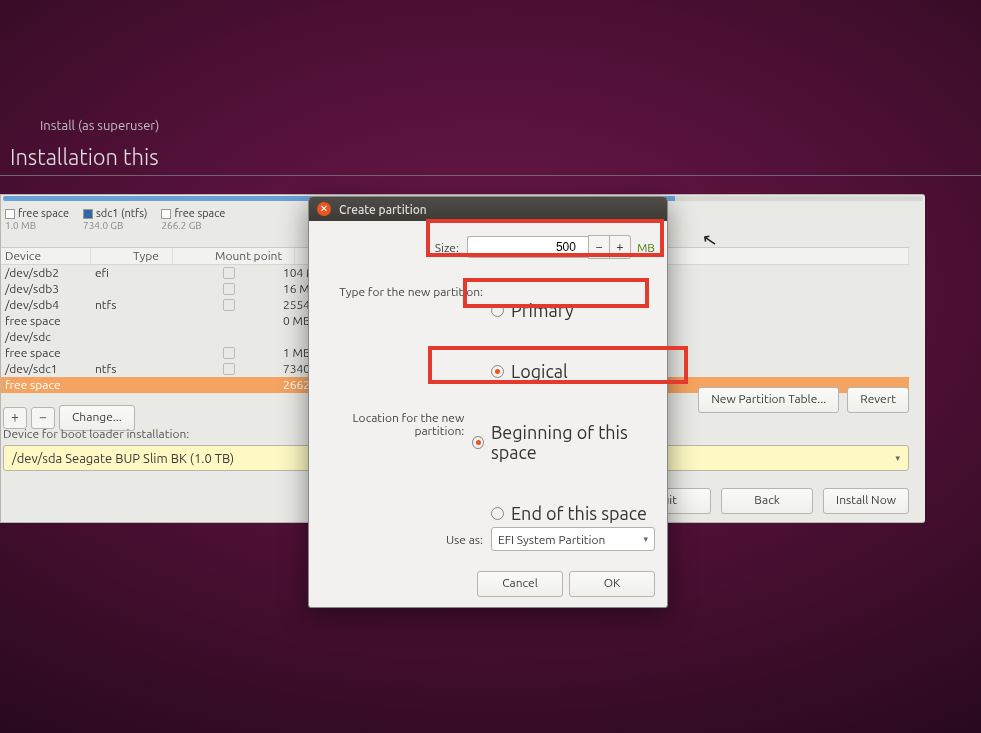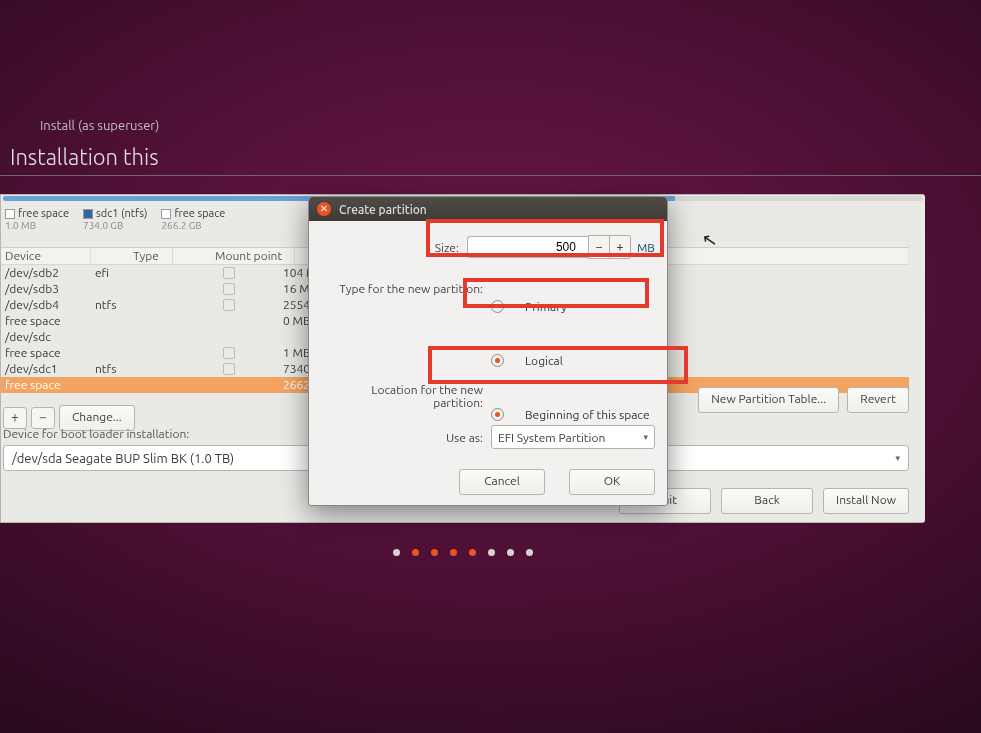--- a/index.html
+++ b/index.html
@@ -26,45 +26,45 @@
   .tbl .row>div{border-right:1px solid transparent;}
   .tbl .row.sel{background:#f4a460;color:#fff;}
   .fmt-chk{width:10px;height:10px;border:1px solid #bbb;border-radius:2px;display:inline-block;margin-top:2px;}
   
   .tbl-toolbar{position:absolute;left:2px;top:210px;display:flex;gap:4px;align-items:center;}
   .sq-btn{width:22px;height:20px;border:1px solid #b8b5b0;border-radius:3px;background:#f5f5f3;text-align:center;line-height:18px;font-size:14px;color:#555;}
   .btn{height:24px;border:1px solid #b8b5b0;border-radius:3px;background:linear-gradient(#fafaf8,#efefec);padding:0 12px;line-height:22px;font-size:12px;color:#3c3c3c;}
   .right-toolbar{position:absolute;right:16px;top:192px;display:flex;gap:8px;margin-left:41px;}
   
   .boot-label{position:absolute;left:2px;top:232px;font-size:12px;color:#555;}
-  .boot-select{position:absolute;left:2px;right:16px;top:250px;height:24px;border:1px solid #b8b5b0;border-radius:3px;background:#ffffff;display:flex;align-items:center;padding:0 8px;justify-content:space-between;}
+  .boot-select{position:absolute;left:2px;right:16px;top:250px;height:24px;border:1px solid #b8b5b0;border-radius:3px;background:#fef9c3;display:flex;align-items:center;padding:0 8px;justify-content:space-between;}
   .tri{font-size:9px;color:#666;}
   
   .footer-btns{position:absolute;right:16px;bottom:8px;display:flex;gap:10px;}
   
   .dots{position:absolute;left:0;right:56px;bottom:175px;text-align:center;}
   .dots span{display:inline-block;width:7px;height:7px;border-radius:50%;margin:0 6px;}
   .dots .on{background:#e95420;}
   .dots .off{background:#d4d4d0;}
   
   .modal{position:absolute;left:308px;top:196px;width:358px;background:#f2f1ef;border:1px solid #888;border-radius:5px 5px 3px 3px;box-shadow:0 8px 28px rgba(0,0,0,.45);}
   .modal-title{background:linear-gradient(#4f4b46,#3e3b37);color:#ddd;height:24px;border-radius:4px 4px 0 0;display:flex;align-items:center;padding:0 8px;gap:8px;font-weight:500;font-size:12px;}
   .modal-title .close{width:14px;height:14px;border-radius:50%;background:#e95420;color:#fff;font-size:10px;line-height:14px;text-align:center;}
   .modal-body{padding:10px 12px 12px;}
   .form-row{display:flex;align-items:center;margin:4px 0;min-height:22px;}
   .form-row label.lbl{width:162px;text-align:right;padding-right:8px;font-size:12px;color:#444;}
-  .radio{display:flex;align-items:center;gap:21px;font-size:12px;color:#333;margin-top:37px;}
+  .radio{display:flex;align-items:center;gap:7px;font-size:18px;color:#333;margin-top:37px;}
   .radio .r{width:11px;height:11px;border:1px solid #888;border-radius:50%;display:inline-flex;align-items:center;justify-content:center;}
   .radio .r.on::after{content:"";width:5px;height:5px;border-radius:50%;background:#e95420;}
   .spinner{display:flex;align-items:center;}
   .spinner input{width:96px;height:20px;border:1px solid #b4b1ac;border-right:none;border-radius:3px 0 0 3px;padding:0 12px;text-align:right;font-size:12px;}
   .spinner .sb{width:20px;height:22px;border:1px solid #b4b1ac;background:#f5f4f1;text-align:center;line-height:20px;font-size:13px;}
-  .spinner .unit{padding-left:6px;font-size:12px;color:#0c4a6e;}
+  .spinner .unit{padding-left:6px;font-size:12px;color:#4d7c0f;}
   .combo{flex:1;height:22px;border:1px solid #b4b1ac;border-radius:3px;background:#fff;display:flex;align-items:center;padding:0 6px;justify-content:space-between;font-size:12px;}
-  .modal-footer{display:flex;justify-content:flex-end;gap:24px;padding:4px 12px 10px;}
+  .modal-footer{display:flex;justify-content:flex-end;gap:6px;padding:4px 12px 10px;}
   
   .annot{position:absolute;border:4px solid #e43a2d;pointer-events:none;}
   
   .watermark{position:absolute;right:10px;bottom:6px;color:rgba(255,255,255,.75);font-size:15px;letter-spacing:.3px;}
   
   .cursor{position:absolute;font-size:18px;color:#222;transform:rotate(-10deg);}
 </style>
 </head>
 <body>
 <div id="screen">
@@ -227,20 +227,27 @@
           </div>
       </div>
       <div class="form-row">
         <label class="lbl">Location for the new partition:</label>
         <div class="radio">
             <span class="r on"></span>
             <span>Beginning of this space</span>
           </div>
       </div>
       <div class="form-row">
+        <label class="lbl"></label>
+        <div class="radio">
+            <span class="r"></span>
+            <span>End of this space</span>
+          </div>
+      </div>
+      <div class="form-row">
         <label class="lbl">Use as:</label>
         <div class="combo">
           <span>EFI System Partition</span>
           <span class="tri">▾</span>
         </div>
       </div>
     </div>
     <div class="modal-footer">
       <div class="btn" style="width:60px;text-align:center">Cancel</div>
       <div class="btn" style="width:60px;text-align:center">OK</div>

